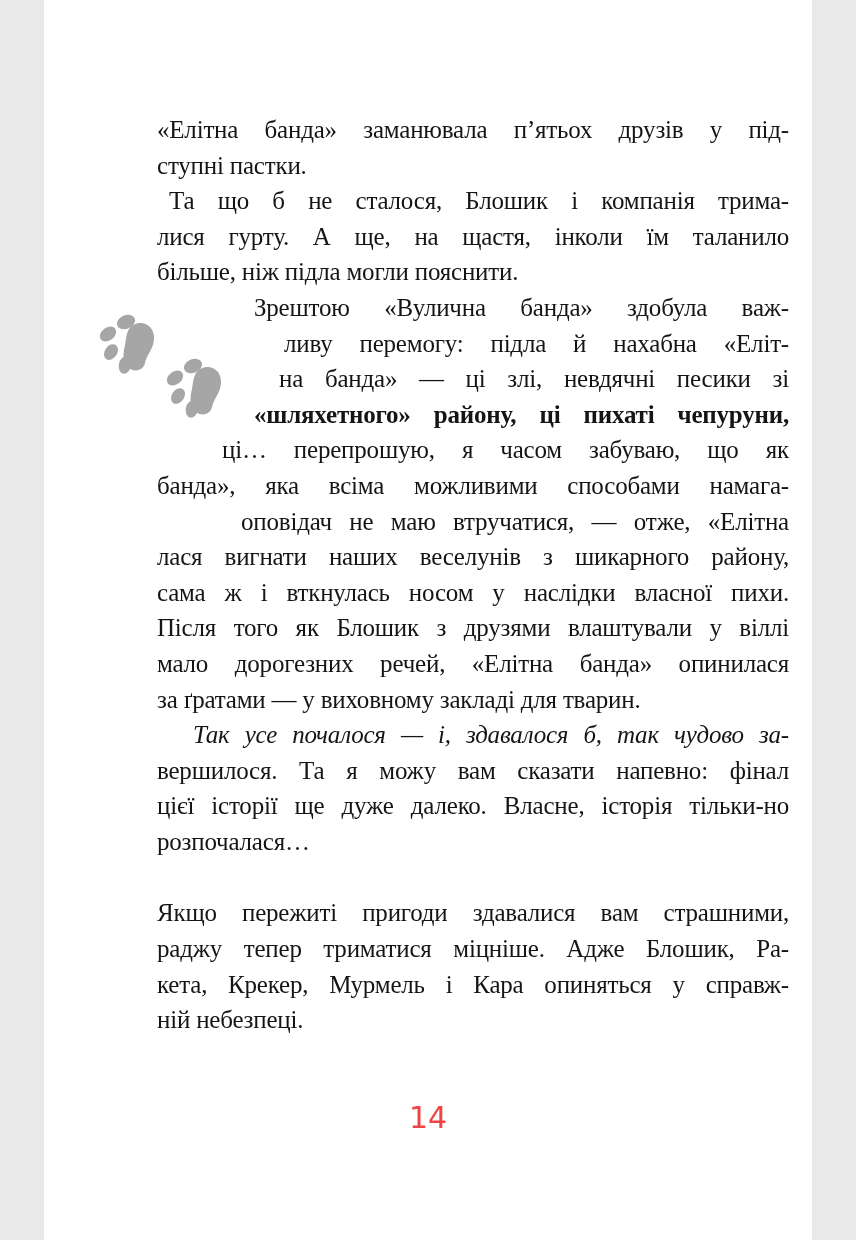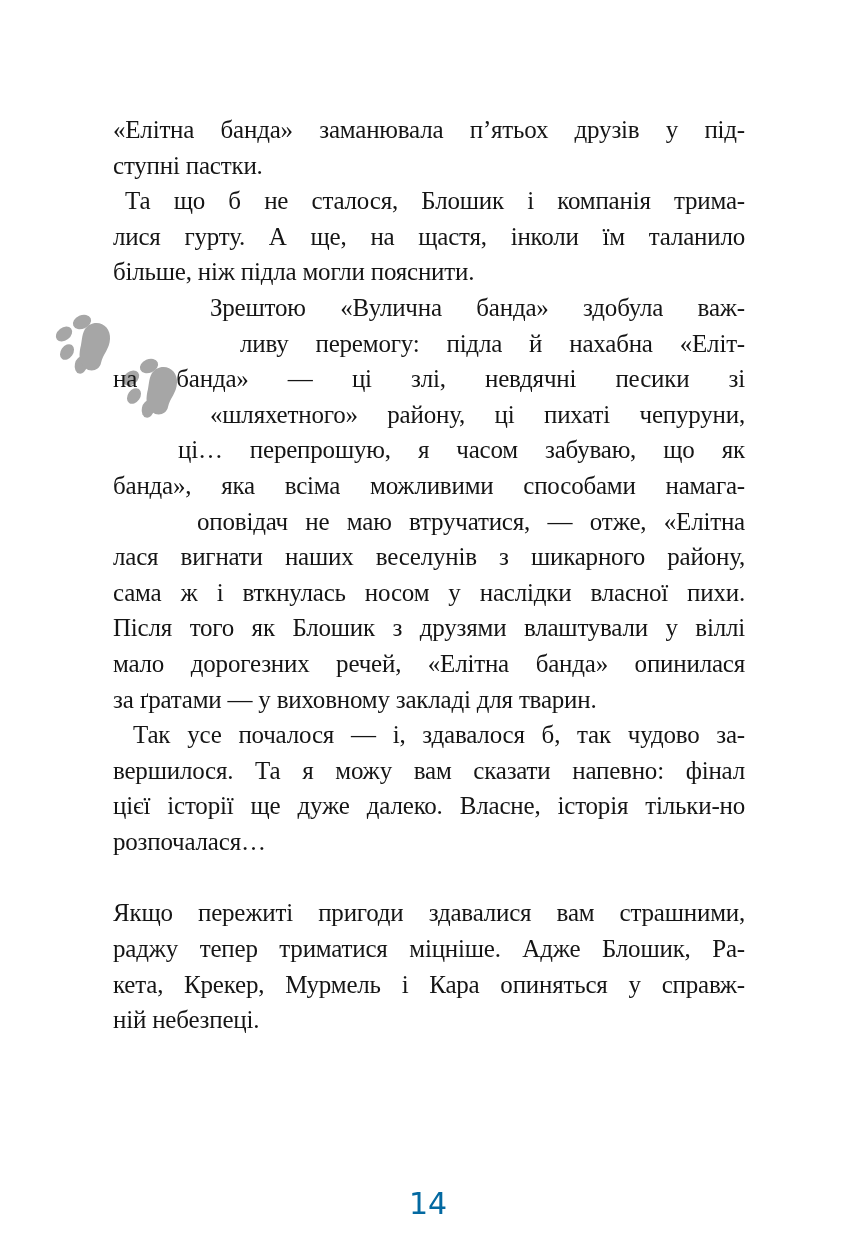--- a/index.html
+++ b/index.html
@@ -1,18 +1,18 @@
 <!DOCTYPE html>
 <html lang="uk"><head>
 <meta charset="utf-8">
 <style>
   html, body { margin: 0; padding: 0; background: #e9e9e9; }
   .page {
     position: relative;
-    width: 856px;
+    width: 768px;
     height: 1240px;
     margin: 0 auto;
     background: #ffffff;
     overflow: hidden;
     font-family: "Liberation Serif", "DejaVu Serif", serif;
     color: #151515;
   }
   .text-block {
     position: absolute;
     left: 113px;
@@ -34,26 +34,26 @@
     position: absolute;
     left: 52px;
     top: 310px;
     width: 135px;
     height: 118px;
   }
   .page-number {
     position: absolute;
     left: 0;
     right: 0;
-    top: 1186px;
+    top: 1100px;
     text-align: center;
     font-family: "DejaVu Sans", sans-serif;
     font-size: 30px;
     font-weight: 500;
-    color: #0369a1;
+    color: #ef4444;
   }
 </style>
 </head>
 <body>
 
 <div class="page">
 
   <svg class="paws" viewBox="0 0 135 118" xmlns="http://www.w3.org/2000/svg">
     <defs>
       <g id="paw" fill="#a6a6a6">
@@ -74,31 +74,31 @@
   </svg>
 
   <div class="text-block" id="text-block">
       <div class="line">«Елітна банда» заманювала п’ятьох друзів у під-</div>
       <div class="line last">ступні пастки.</div>
       <div class="line" style="margin-left: 12px;">Та що б не сталося, Блошик і компанія трима-</div>
       <div class="line">лися гурту. А ще, на щастя, інколи їм таланило</div>
       <div class="line last">більше, ніж підла могли пояснити.</div>
       <div class="line" style="margin-left: 97px;">Зрештою «Вулична банда» здобула важ-</div>
       <div class="line" style="margin-left: 127px;">ливу перемогу: підла й нахабна «Еліт-</div>
-      <div class="line" style="">на банда» — ці злі, невдячні песики зі</div>
-      <div class="line" style="margin-left: 97px;">«шляхетного» району, ці пихаті чепуруни,</div>
+      <div class="line" style="margin-left: 122px;">на банда» — ці злі, невдячні песики зі</div>
+      <div class="line" style="margin-left: 97px; font-weight: bold;">«шляхетного» району, ці пихаті чепуруни,</div>
       <div class="line" style="margin-left: 65px;">ці… перепрошую, я часом забуваю, що як</div>
       <div class="line">банда», яка всіма можливими способами намага-</div>
       <div class="line" style="margin-left: 84px;">оповідач не маю втручатися, — отже, «Елітна</div>
       <div class="line">лася вигнати наших веселунів з шикарного району,</div>
       <div class="line">сама ж і вткнулась носом у наслідки власної пихи.</div>
       <div class="line">Після того як Блошик з друзями влаштували у віллі</div>
       <div class="line">мало дорогезних речей, «Елітна банда» опинилася</div>
       <div class="line last">за ґратами — у виховному закладі для тварин.</div>
-      <div class="line" style="margin-left: 20px;">Так усе почалося — і, здавалося б, так чудово за-</div>
+      <div class="line" style="margin-left: 36px; font-style: italic;">Так усе почалося — і, здавалося б, так чудово за-</div>
       <div class="line">вершилося. Та я можу вам сказати напевно: фінал</div>
       <div class="line">цієї історії ще дуже далеко. Власне, історія тільки-но</div>
       <div class="line last">розпочалася…</div>
       <div class="line" style="margin-top: 36px;">Якщо пережиті пригоди здавалися вам страшними,</div>
       <div class="line">раджу тепер триматися міцніше. Адже Блошик, Ра-</div>
       <div class="line">кета, Крекер, Мурмель і Кара опиняться у справж-</div>
       <div class="line last">ній небезпеці.</div>
     </div>
 
   <div class="page-number">14</div>

